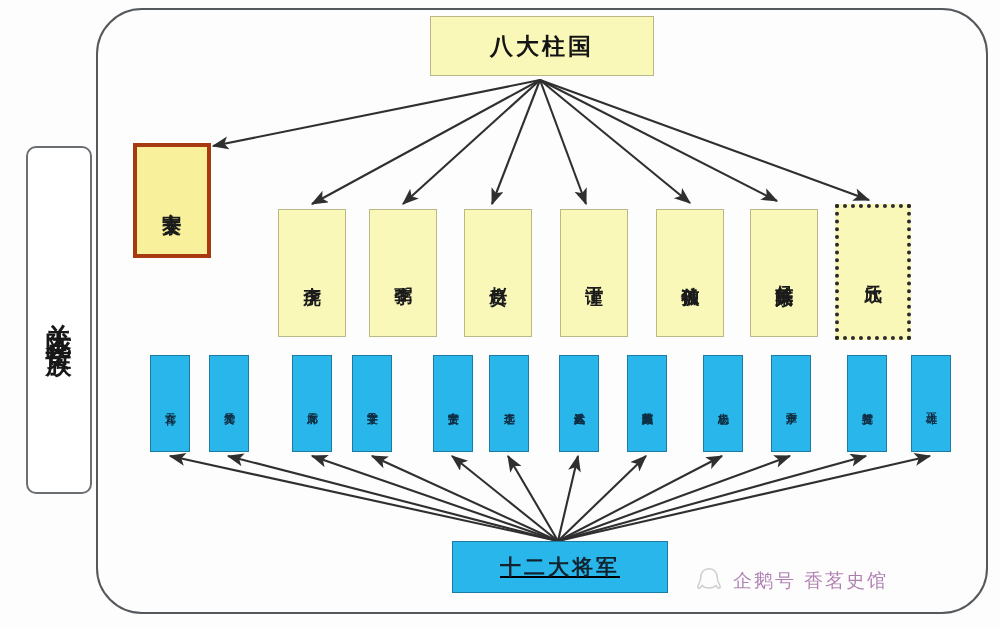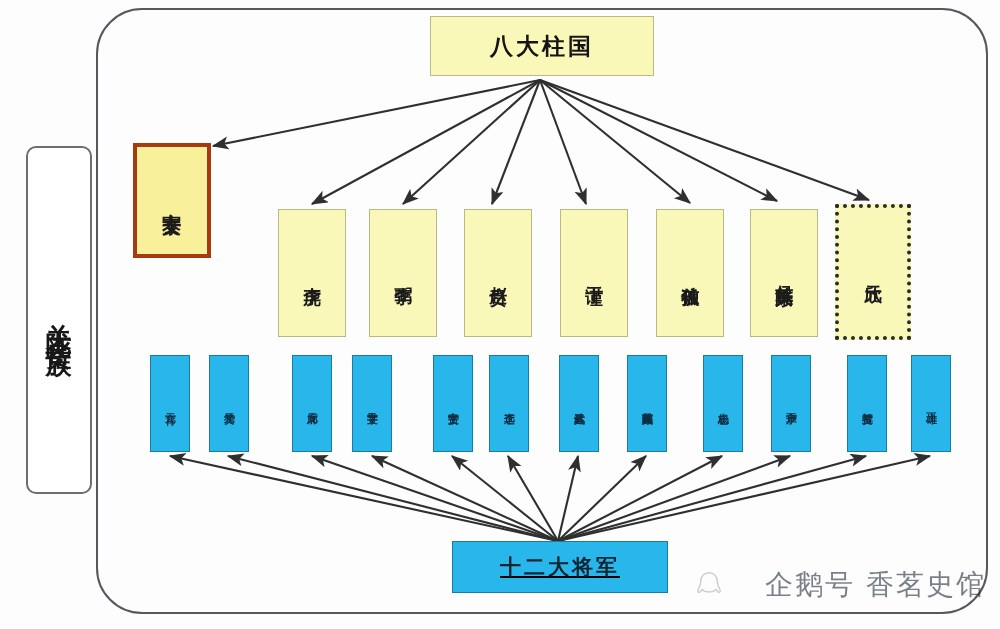--- a/index.html
+++ b/index.html
@@ -139,25 +139,24 @@
     display: flex;
     align-items: center;
     gap: 9px;
     opacity: 0.55;
   }
   #watermark .qq-icon {
     width: 30px; height: 30px;
     display: block;
   }
   #watermark .wm-text {
-    font-size: 28px;
-    color: #0f172a;
+    font-size: 19px;
+    color: #701a75;
     letter-spacing: 2px;
     white-space: nowrap;
-    margin-left: 32px;
   }
 </style>
 </head>
 <body>
 
 <div id="stage">
 
   <div id="outer-frame"></div>
 
   <svg id="links" viewBox="0 0 1000 629" xmlns="http://www.w3.org/2000/svg">

